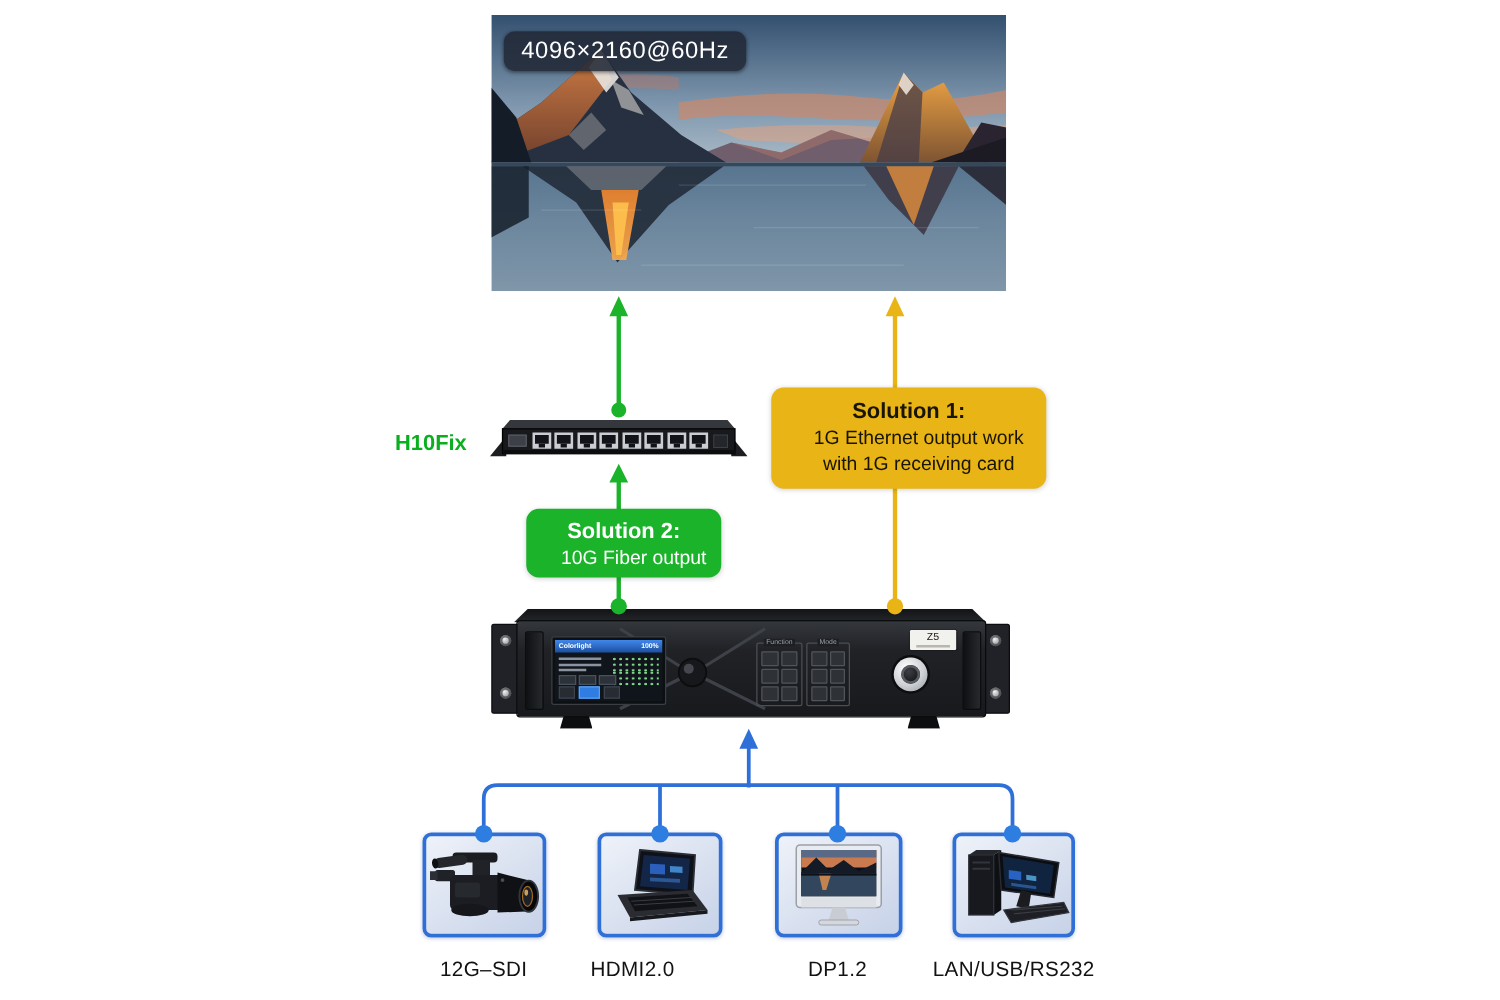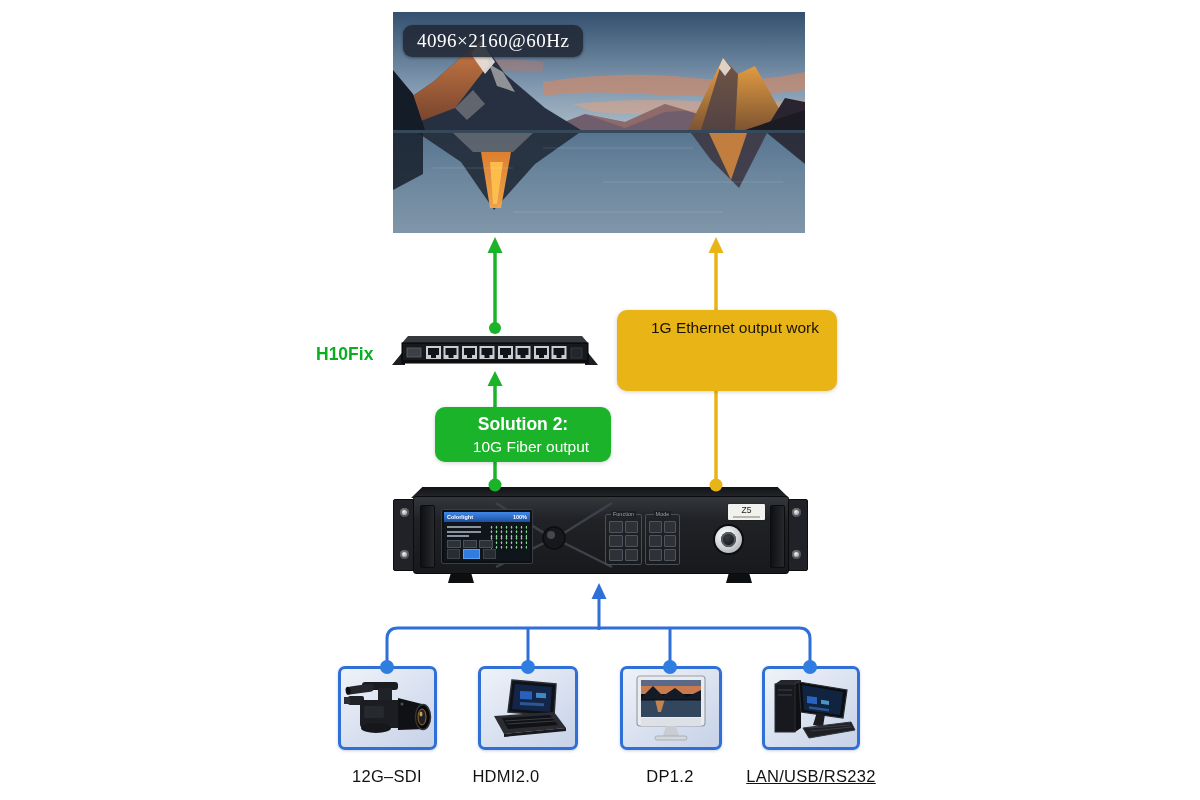--- a/index.html
+++ b/index.html
@@ -5,38 +5,38 @@
   html,body{margin:0;padding:0;background:#fff;}
   body{width:1200px;height:800px;overflow:hidden;
        font-family:"Liberation Sans","DejaVu Sans",sans-serif;}
   .canvas{position:relative;width:1200px;height:800px;background:#fff;}
 
   
   .display{position:absolute;left:393px;top:12px;width:412px;height:221px;overflow:hidden;}
   .display svg{display:block;}
   .badge{position:absolute;left:10px;top:13px;padding:5px 14px;border-radius:9px;
          background:rgba(33,40,54,.88);box-shadow:0 1px 3px rgba(0,0,0,.4);
-         color:#fff;font-size:19px;font-weight:500;letter-spacing:.5px;font-family:Liberation Serif, serif;}
+         color:#fff;font-size:19px;font-weight:500;letter-spacing:.5px;}
 
   
   .connectors{position:absolute;left:0;top:0;width:1200px;height:800px;z-index:4;pointer-events:none;}
   .ln-g{stroke:var(--green,#1bb32a);stroke-width:3.5;}
   .fill-g{fill:var(--green,#1bb32a);}
   .ln-y{stroke:var(--yellow,#e8b416);stroke-width:3.5;}
   .fill-y{fill:var(--yellow,#e8b416);}
   .ln-b{stroke:var(--blue,#2e6fd8);stroke-width:3;fill:none;}
   .fill-b{fill:var(--blue,#2e6fd8);}
   .dot-b{fill:var(--blue-dot,#2e7de0);}
 
   
   .sol{position:absolute;z-index:6;border-radius:10px;text-align:center;
        box-shadow:0 1px 4px rgba(0,0,0,.18);}
   .sol1{left:617px;top:310px;width:220px;height:81px;background:var(--yellow,#e8b416);
         color:#191400;padding-top:7px;box-sizing:border-box;}
-  .sol2{left:435px;top:407px;width:176px;height:55px;background:var(--green,#1bb32a);
+  .sol2{left:421px;top:407px;width:156px;height:55px;background:var(--green,#1bb32a);
         color:#fff;padding-top:6px;box-sizing:border-box;}
   .sol-title{font-size:17.5px;font-weight:bold;line-height:23px;}
   .sol-line{font-size:15.5px;line-height:21px;margin-left:16px;}
   .h10fix-label{position:absolute;left:316px;top:344px;width:66px;z-index:6;
         color:var(--green-text,#0aaf1f);font-size:17.5px;font-weight:bold;}
 
   
   .switch{position:absolute;left:392px;top:329px;width:206px;height:42px;z-index:2;}
 
   
@@ -86,21 +86,21 @@
   .btn-group.fn{left:191px;width:35px;}
   .btn-group.md{left:231px;width:33px;}
   .bg-label{position:absolute;left:0;right:0;top:-4px;text-align:center;
             color:#9aa0a8;font-size:5.5px;line-height:7px;}
   .bg-label span{background:#1d1f23;padding:0 2px;}
   .keys{position:absolute;left:3px;right:3px;top:6px;bottom:3px;display:grid;
         grid-template-columns:1fr 1fr;grid-template-rows:1fr 1fr 1fr;gap:2px;}
   .keys i{background:#2e3136;border:1px solid #50555d;border-radius:1px;}
   .z5-label{position:absolute;left:314px;top:7px;width:37px;height:16px;background:#f1f1ee;
             border-radius:1px;text-align:center;color:#23201a;font-size:8.5px;line-height:12px;
-            font-family:Liberation Sans, sans-serif;box-shadow:0 0 1px #000;}
+            font-family:Liberation Mono, monospace;box-shadow:0 0 1px #000;}
   .z5-label em{display:block;height:2px;margin:0 5px;background:#b9b6ae;font-size:0;}
   .big-knob{position:absolute;left:301px;top:29px;width:27px;height:27px;border-radius:50%;
             background:radial-gradient(circle at 38% 32%,#ffffff,#cdd0d4 55%,#94989d);
             box-shadow:0 0 0 2px #0c0d0f;}
   .big-knob::after{content:"";position:absolute;left:6px;top:6px;width:15px;height:15px;border-radius:50%;
             background:radial-gradient(circle at 40% 35%,#3b3e43,#17181b 70%);
             box-shadow:inset 0 0 0 2px #585c62;}
 
   
   .src{position:absolute;top:666px;height:84px;z-index:1;border:3px solid var(--source-border,#2f6fd6);
@@ -109,21 +109,21 @@
        box-shadow:0 1px 3px rgba(40,70,140,.25);}
   .src.b1{left:338px;width:99px;}
   .src.b2{left:478px;width:100px;}
   .src.b3{left:620px;width:102px;}
   .src.b4{left:762px;width:98px;}
   .src-label{position:absolute;top:767px;text-align:center;color:#121212;
              font-size:16.5px;font-weight:500;letter-spacing:.3px;z-index:1;}
   .sl1{left:337px;width:100px;text-align:center;}
   .sl2{left:456px;width:100px;}
   .sl3{left:620px;width:100px;}
-  .sl4{left:735px;width:152px;text-decoration:underline;}
+  .sl4{left:735px;width:152px;}
 </style>
 </head>
 <body>
 
 <div class="canvas">
 
   <div class="display">
     <svg width="412" height="221" viewBox="0 0 412 221">
       <defs>
         <linearGradient id="sky" x1="0" y1="0" x2="0" y2="1">
@@ -431,20 +431,22 @@
       <line class="ln-b" x1="599" y1="597" x2="599" y2="630"></line>
       <polygon class="fill-b" points="599,583 591.5,599 606.5,599"></polygon>
       <circle class="dot-b" cx="387" cy="667" r="7"></circle>
       <circle class="dot-b" cx="528" cy="667" r="7"></circle>
       <circle class="dot-b" cx="670" cy="667" r="7"></circle>
       <circle class="dot-b" cx="810" cy="667" r="7"></circle>
     </g>
   </svg>
 
   <div class="sol sol1">
+    <div class="sol-title">Solution 1:</div>
     <div class="sol-line">1G Ethernet output work</div>
+    <div class="sol-line">with 1G receiving card</div>
   </div>
   <div class="sol sol2">
     <div class="sol-title">Solution 2:</div>
     <div class="sol-line">10G Fiber output</div>
   </div>
 
 </div>
 
 </body></html>

